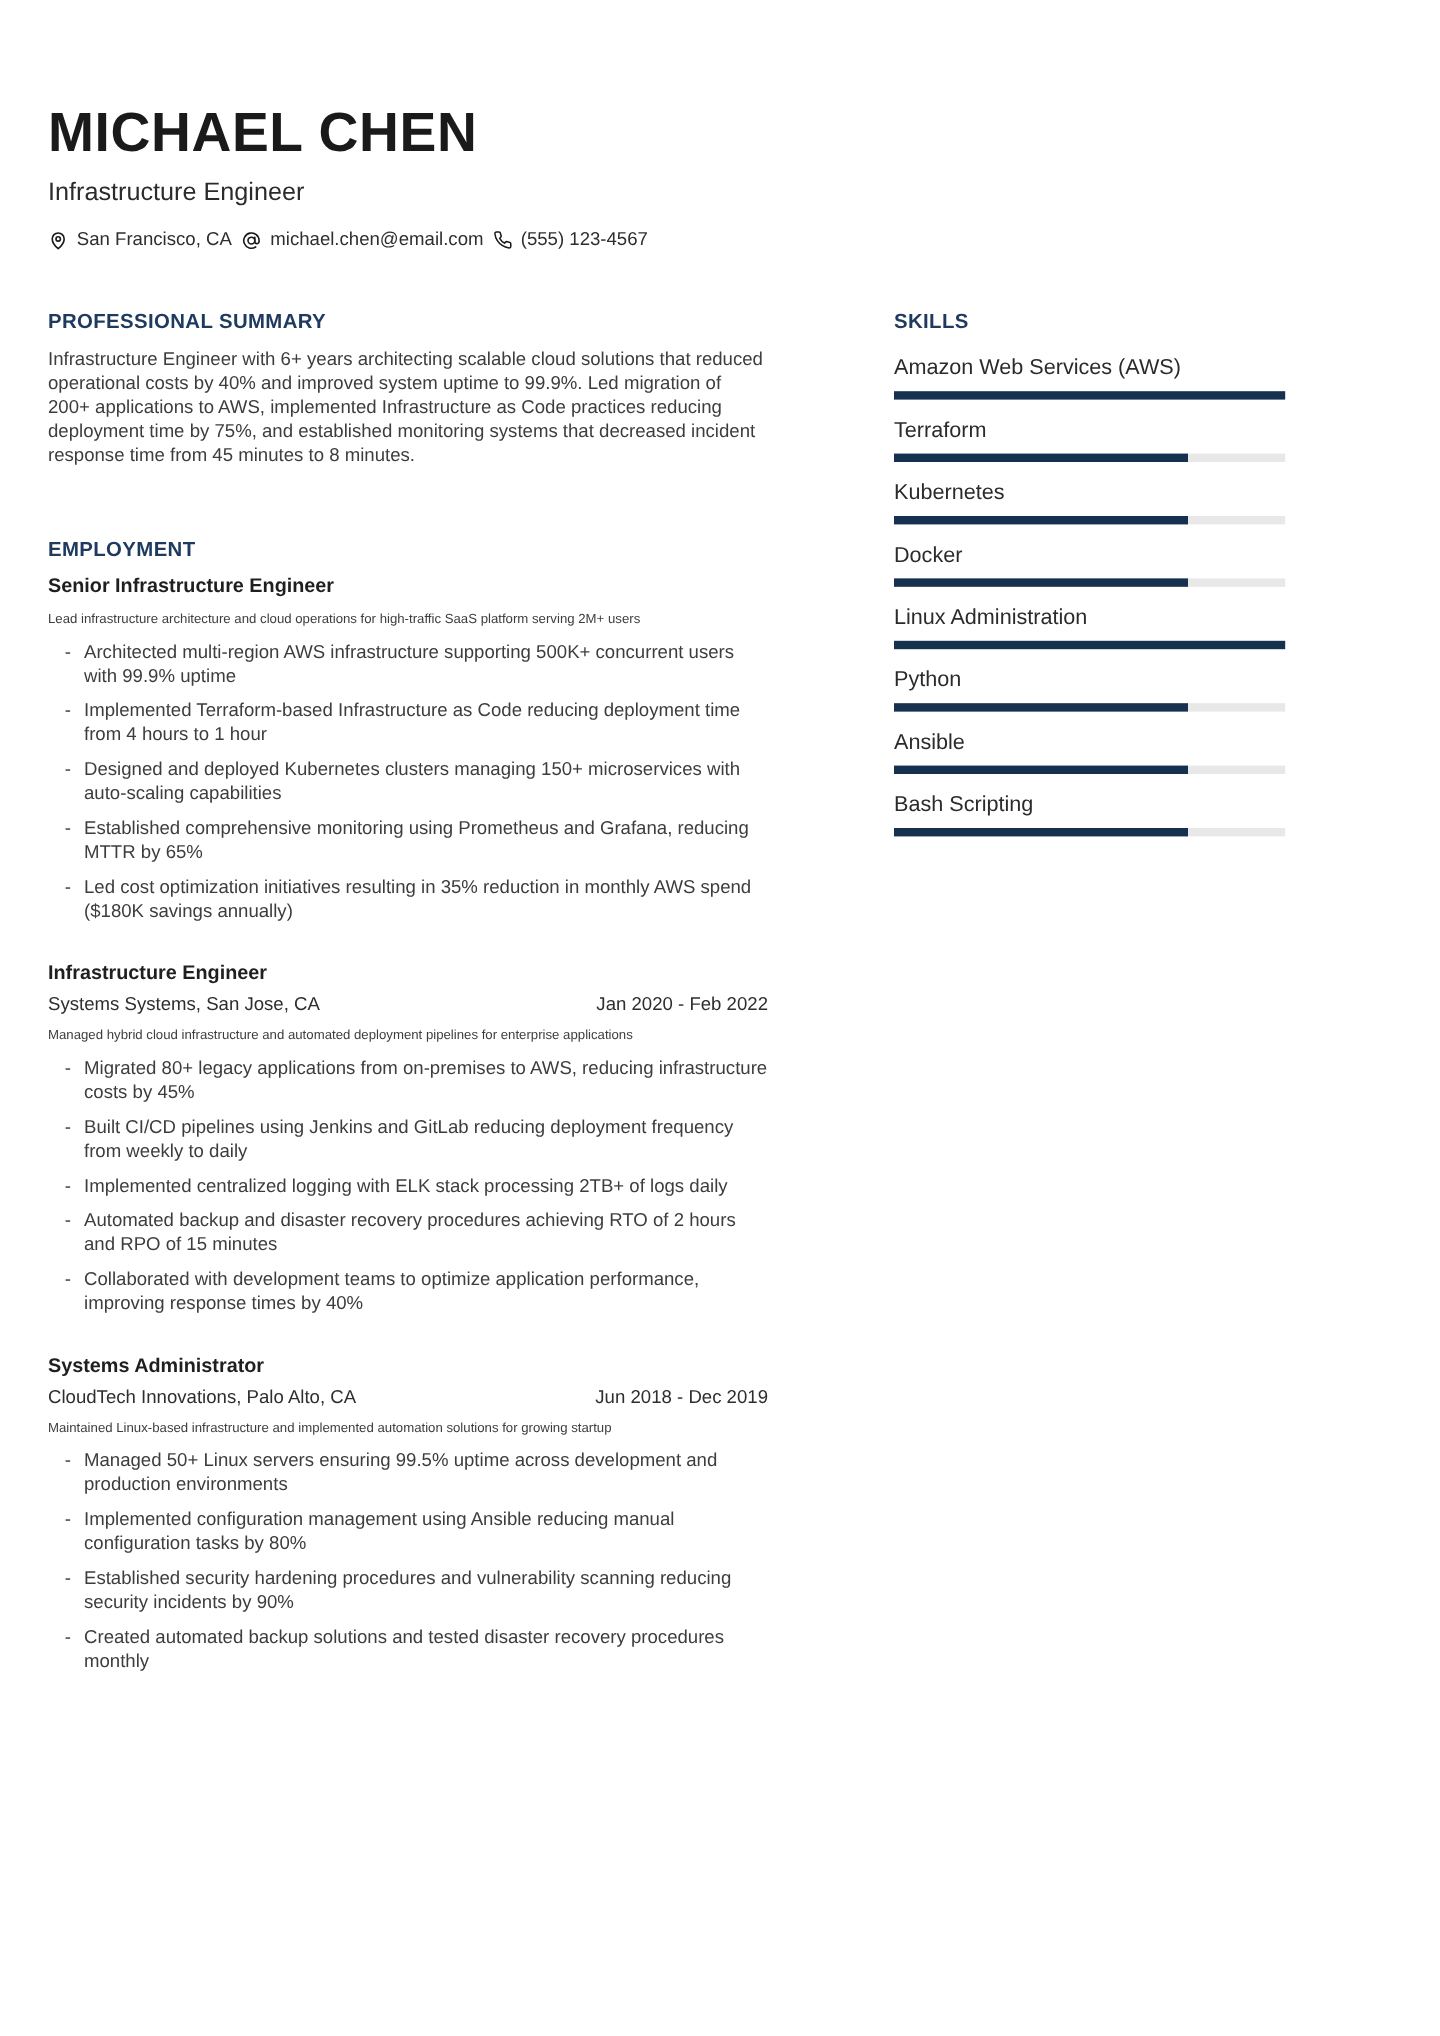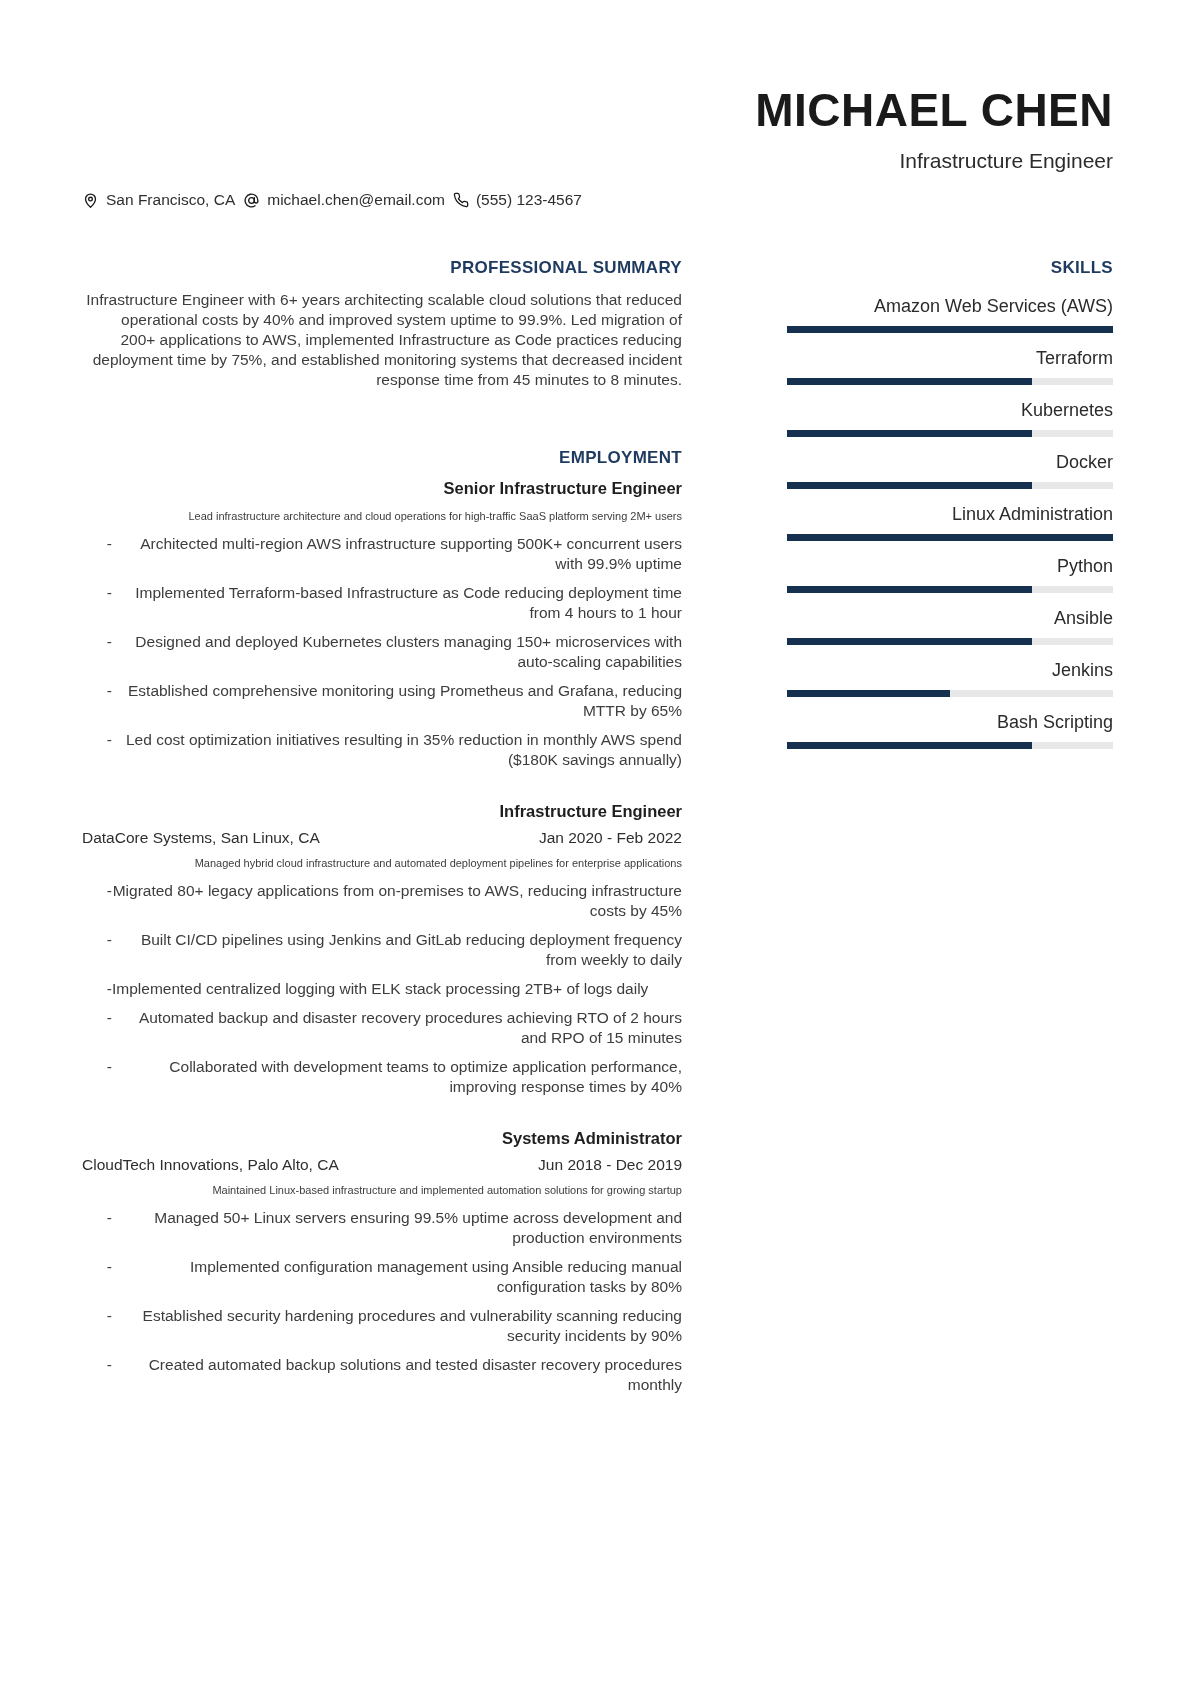--- a/index.html
+++ b/index.html
@@ -6,24 +6,23 @@
     --accent:#1e3a5f;
     --bar-fill:#16304f;
     --bar-track:#e8e8e8;
     --body-text:#3d3d3d;
     --dark-text:#1a1a1a;
   }
   *{box-sizing:border-box;}
   html,body{margin:0;padding:0;background:#ffffff;}
   .page{
     width:1200px;height:1697px;background:#ffffff;overflow:hidden;
-    padding:86px 87px 0 82px;
+    padding:86px 87px 0 40px;
     font-family:"Liberation Sans",sans-serif;
     color:var(--body-text);
-    text-align:right;
   }
   
   .name{
     font-size:46px;font-weight:700;color:var(--dark-text);
     letter-spacing:.5px;line-height:1.05;margin:0;
   }
   .subtitle{font-size:21px;color:#2b2b2b;margin-top:15px;}
   .contact-row{
     display:flex;align-items:center;gap:8px;
     margin-top:18px;font-size:15.5px;color:#2e2e2e;
@@ -132,21 +131,21 @@
                 </li>
                 <li>
                   <span class="bullet-dash">-</span>
                   <span class="bullet-text">Led cost optimization initiatives resulting in 35% reduction in monthly AWS spend ($180K savings annually)</span>
                 </li>
               </ul>
             </article>
             <article class="job">
               <h3 class="job-title">Infrastructure Engineer</h3>
               <div class="job-meta">
-                <span class="job-company">DataCore Systems, San Linux, CA</span>
+                <span class="job-company">Systems Systems, San Jose, CA</span>
                 <span class="job-dates">Jan 2020 - Feb 2022</span>
               </div>
               <p class="job-desc">Managed hybrid cloud infrastructure and automated deployment pipelines for enterprise applications</p>
               <ul class="bullets">
                 <li>
                   <span class="bullet-dash">-</span>
                   <span class="bullet-text">Migrated 80+ legacy applications from on-premises to AWS, reducing infrastructure costs by 45%</span>
                 </li>
                 <li>
                   <span class="bullet-dash">-</span>
@@ -235,26 +234,20 @@
               <div class="skill-fill" style="width: 75%;"></div>
             </div>
           </div>
           <div class="skill">
             <div class="skill-name">Ansible</div>
             <div class="skill-bar">
               <div class="skill-fill" style="width: 75%;"></div>
             </div>
           </div>
           <div class="skill">
-            <div class="skill-name">Jenkins</div>
-            <div class="skill-bar">
-              <div class="skill-fill" style="width: 50%;"></div>
-            </div>
-          </div>
-          <div class="skill">
             <div class="skill-name">Bash Scripting</div>
             <div class="skill-bar">
               <div class="skill-fill" style="width: 75%;"></div>
             </div>
           </div>
         </div>
     </aside>
 
   </div>
 </div>

